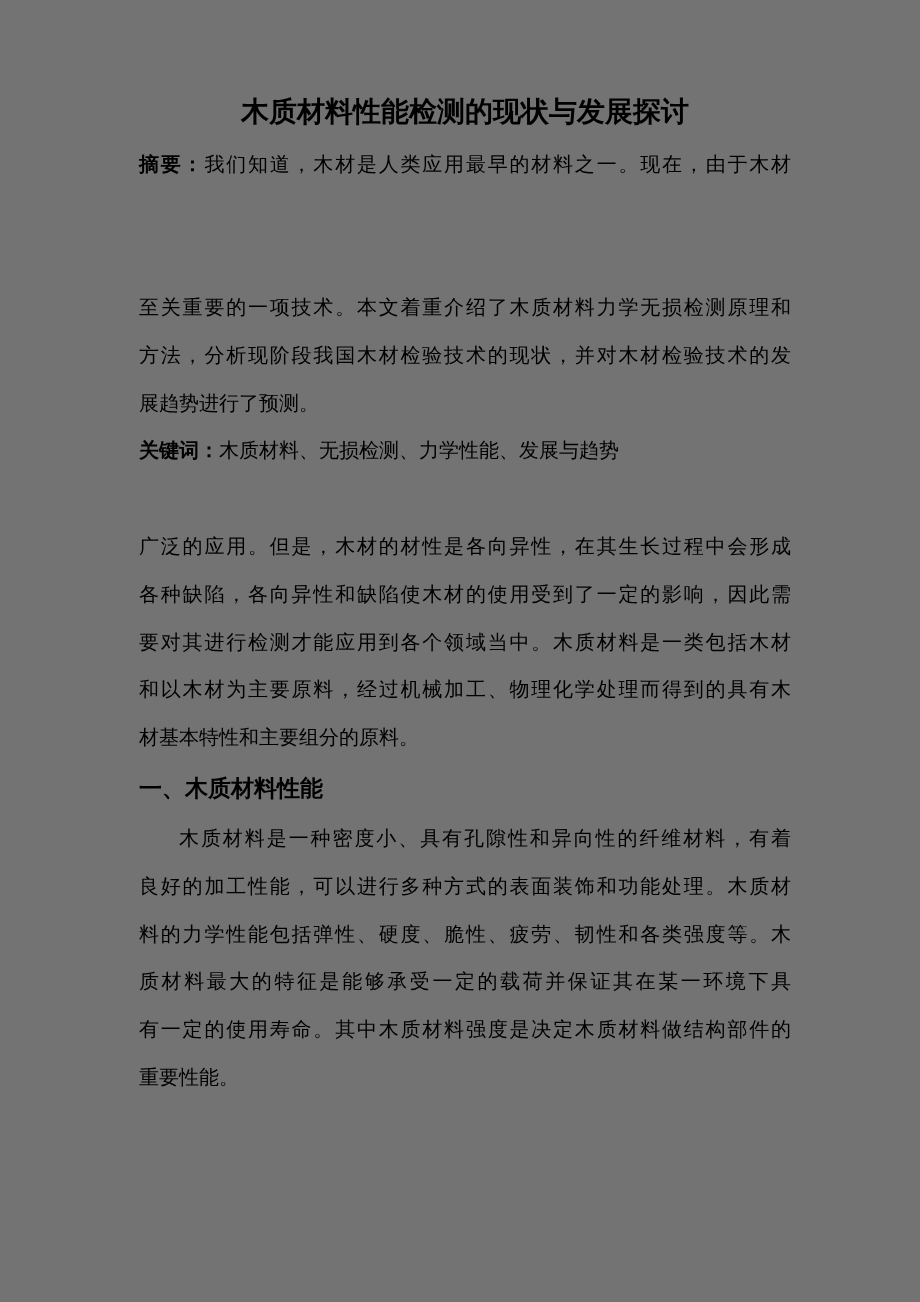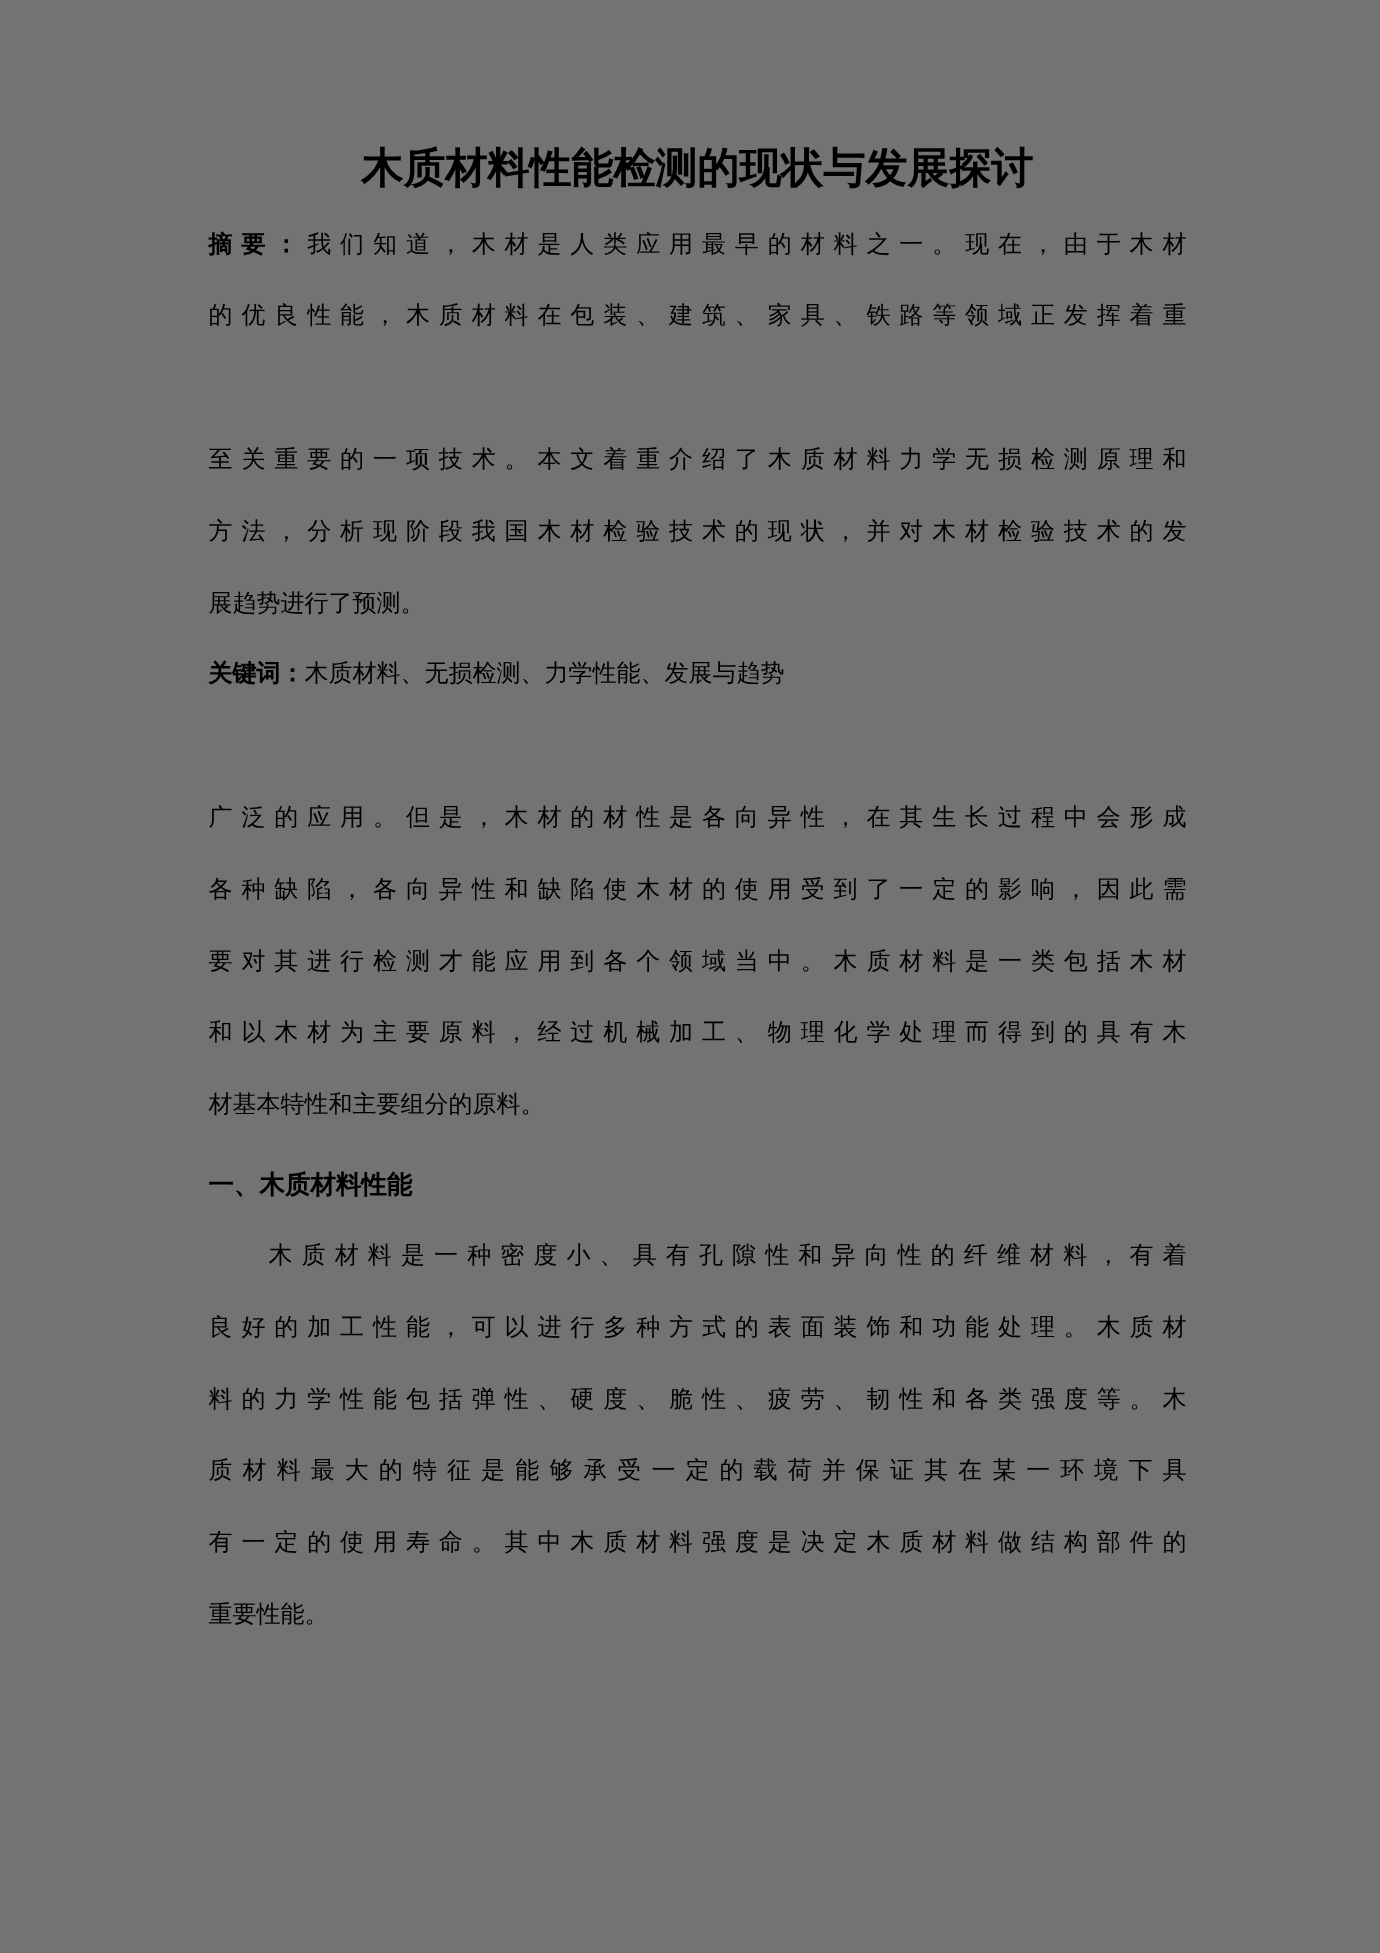--- a/index.html
+++ b/index.html
@@ -29,53 +29,52 @@
     font-size: 28px;
     white-space: nowrap;
   }
   .line {
     position: absolute;
     left: 139px;
     width: 652px;
     height: 48px;
     line-height: 48px;
     font-family: "Liberation Serif", "DejaVu Serif", serif;
-    font-size: 16px;
+    font-size: 20px;
     color: #000000;
   }
   .just {
     text-align: justify;
     text-align-last: justify;
   }
   .left {
     text-align: right;
     text-align-last: left;
   }
   .indent {
     text-indent: 40px;
   }
   .heading {
-    font-family: Liberation Serif, serif;
+    font-family: Liberation Mono, monospace;
     font-weight: bold;
-    font-size: 17px;
+    font-size: 23px;
   }
   .blabel {
     font-family: "Liberation Sans", "DejaVu Sans", sans-serif;
     font-weight: bold;
   }
 </style>
 </head>
 <body>
 
 <div class="page">
 
   <div class="doc-title">木质材料性能检测的现状与发展探讨</div>
 
   <div class="line just" style="top:140px"><span class="blabel">摘要：</span><span>我们知道，木材是人类应用最早的材料之一。现在，由于木材</span></div>
-  <div class="line just" style="top:187px">的优良性能，木质材料在包装、建筑、家具、铁路等领域正发挥着重</div>
   <div class="line just" style="top:283px">至关重要的一项技术。本文着重介绍了木质材料力学无损检测原理和</div>
   <div class="line just" style="top:331px">方法，分析现阶段我国木材检验技术的现状，并对木材检验技术的发</div>
   <div class="line left" style="top:379px">展趋势进行了预测。</div>
 
   <div class="line left" style="top:426px"><span class="blabel">关键词：</span><span>木质材料、无损检测、力学性能、发展与趋势</span></div>
 
   <div class="line just" style="top:522px">广泛的应用。但是，木材的材性是各向异性，在其生长过程中会形成</div>
   <div class="line just" style="top:570px">各种缺陷，各向异性和缺陷使木材的使用受到了一定的影响，因此需</div>
   <div class="line just" style="top:618px">要对其进行检测才能应用到各个领域当中。木质材料是一类包括木材</div>
   <div class="line just" style="top:665px">和以木材为主要原料，经过机械加工、物理化学处理而得到的具有木</div>

